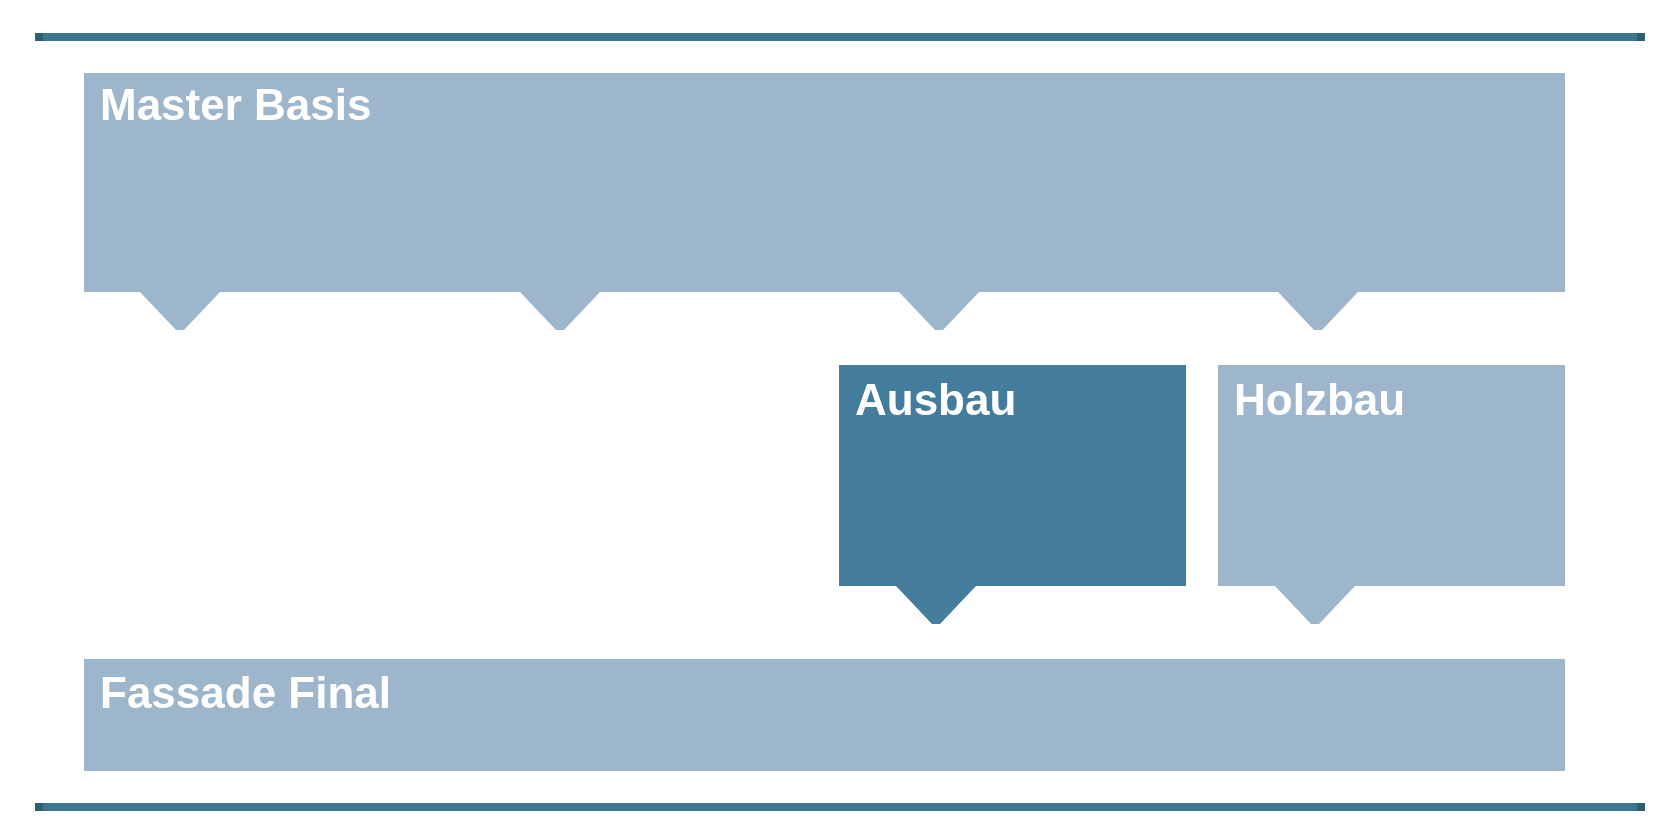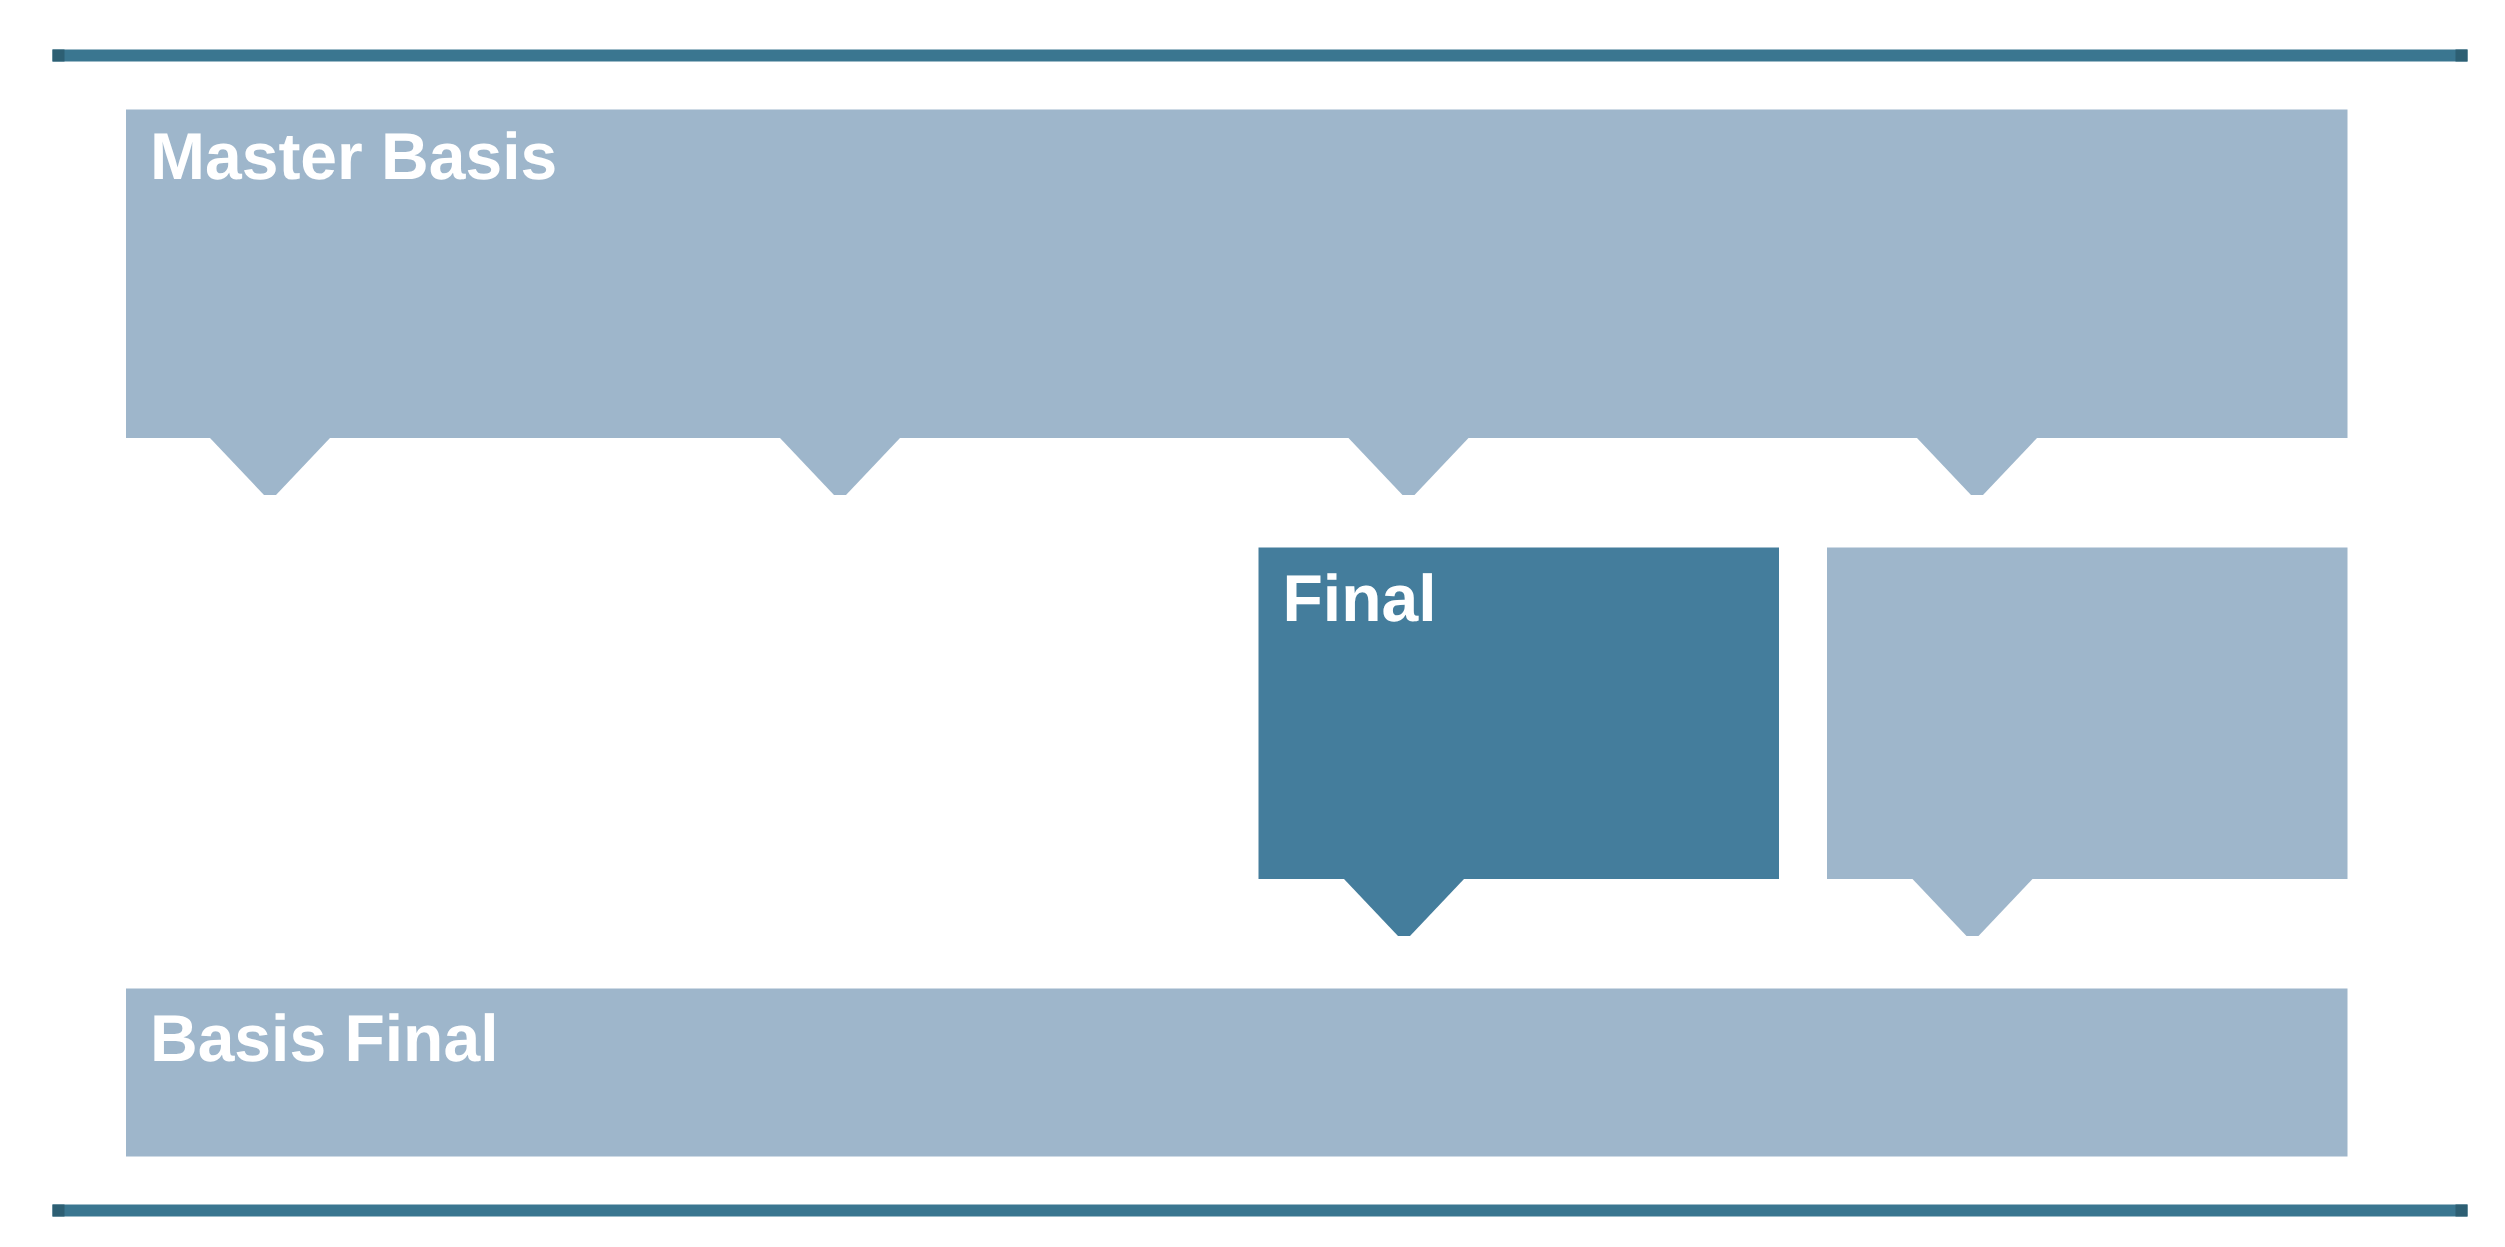--- a/index.html
+++ b/index.html
@@ -89,30 +89,31 @@
     <span class="label">Master Basis</span>
     <div class="tail tail-1"></div>
     <div class="tail tail-2"></div>
     <div class="tail tail-3"></div>
     <div class="tail tail-4"></div>
   </div>
 
 
 
   <div class="box mid-box mid-3 highlight">
-    <span class="label">Final</span>
+    <span class="label">Ausbau</span>
     <div class="tail"></div>
   </div>
 
   <div class="box mid-box mid-4">
+    <span class="label">Holzbau</span>
     <div class="tail"></div>
   </div>
 
   <div class="box final-box">
-    <span class="label">Basis Final</span>
+    <span class="label">Fassade Final</span>
   </div>
 
   <div class="rule rule-bottom">
     <span class="cap cap-l"></span>
     <span class="cap cap-r"></span>
   </div>
 
 </div>
 
 </body></html>

